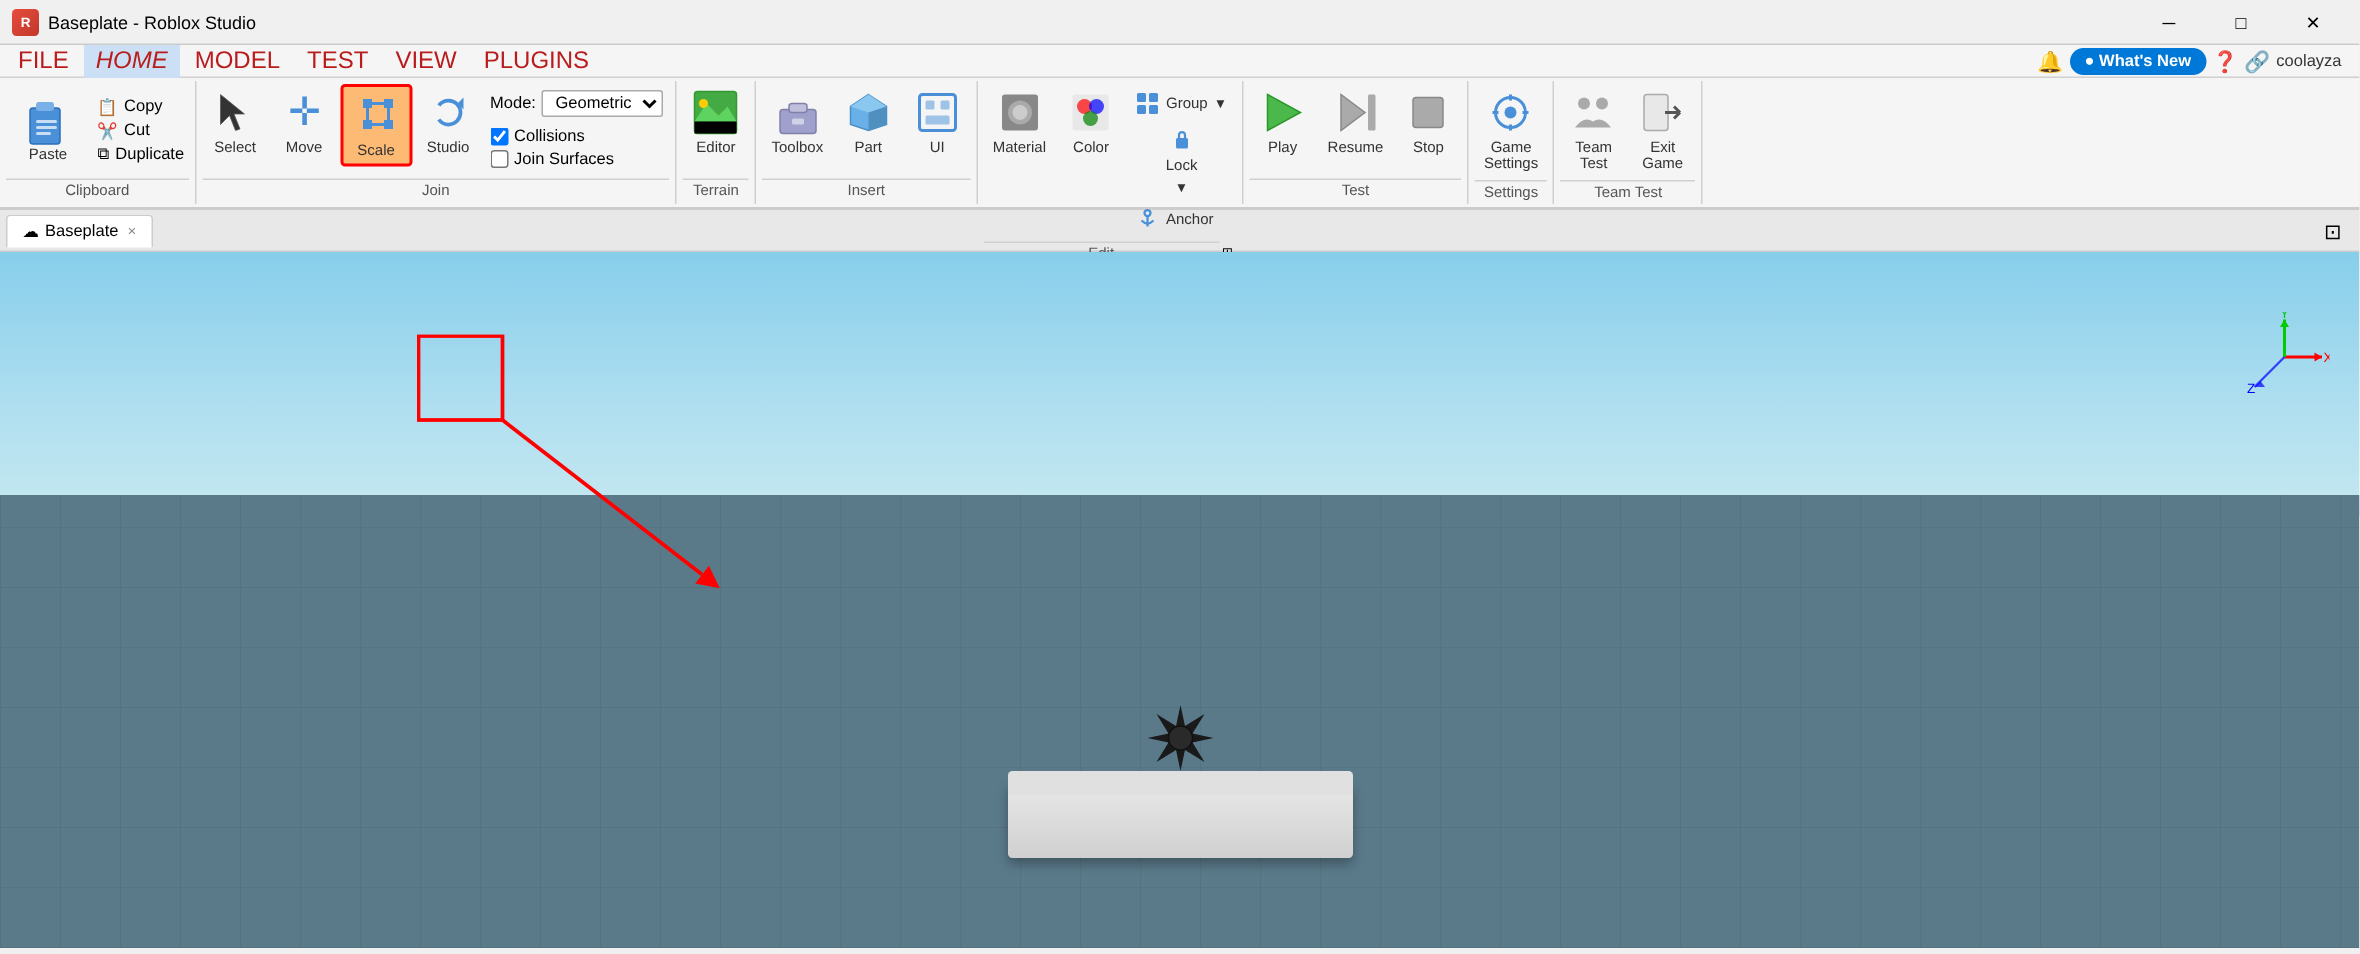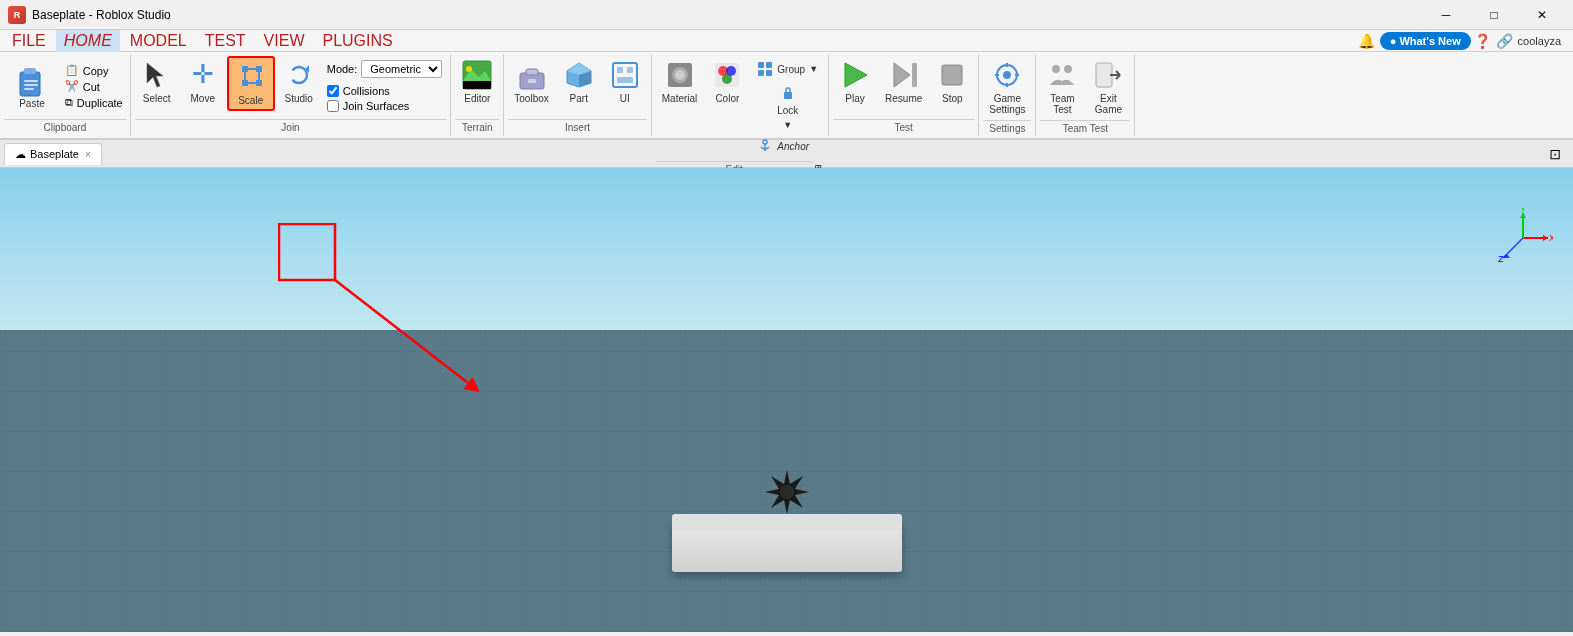--- a/index.html
+++ b/index.html
@@ -361,21 +361,21 @@
             <span style="font-size:9px;">▼</span>
         </div>
         <div class="ribbon-btn" style="flex-direction:column;min-width:70px;justify-content:flex-start;gap:4px;">
           <svg width="16" height="16" viewBox="0 0 16 16">
               <rect x="4" y="7" width="8" height="7" rx="1" fill="#4a90d9"></rect>
               <path d="M6,7 V5 a2,2 0 0,1 4,0 V7" fill="none" stroke="#4a90d9" stroke-width="1.5"></path>
             </svg>
           <span style="font-size:10px;">Lock</span> 
             <span style="font-size:9px;">▼</span>
         </div>
-        <div class="ribbon-btn" style="flex-direction:row;min-width:70px;justify-content:flex-start;gap:4px;font-style:italic;">
+        <div class="ribbon-btn" style="flex-direction:row;min-width:70px;justify-content:flex-start;gap:4px;">
           <svg width="16" height="16" viewBox="0 0 16 16">
               <circle cx="8" cy="4" r="2" fill="none" stroke="#4a90d9" stroke-width="1.5"></circle>
               <line x1="8" y1="6" x2="8" y2="13" stroke="#4a90d9" stroke-width="1.5"></line>
               <path d="M4,9 Q8,13 12,9" fill="none" stroke="#4a90d9" stroke-width="1.5"></path>
             </svg>
           <span style="font-size:10px;">Anchor</span>
         </div>
       </div>
     </div>
     <div style="display:flex;justify-content:space-between;align-items:center;">

